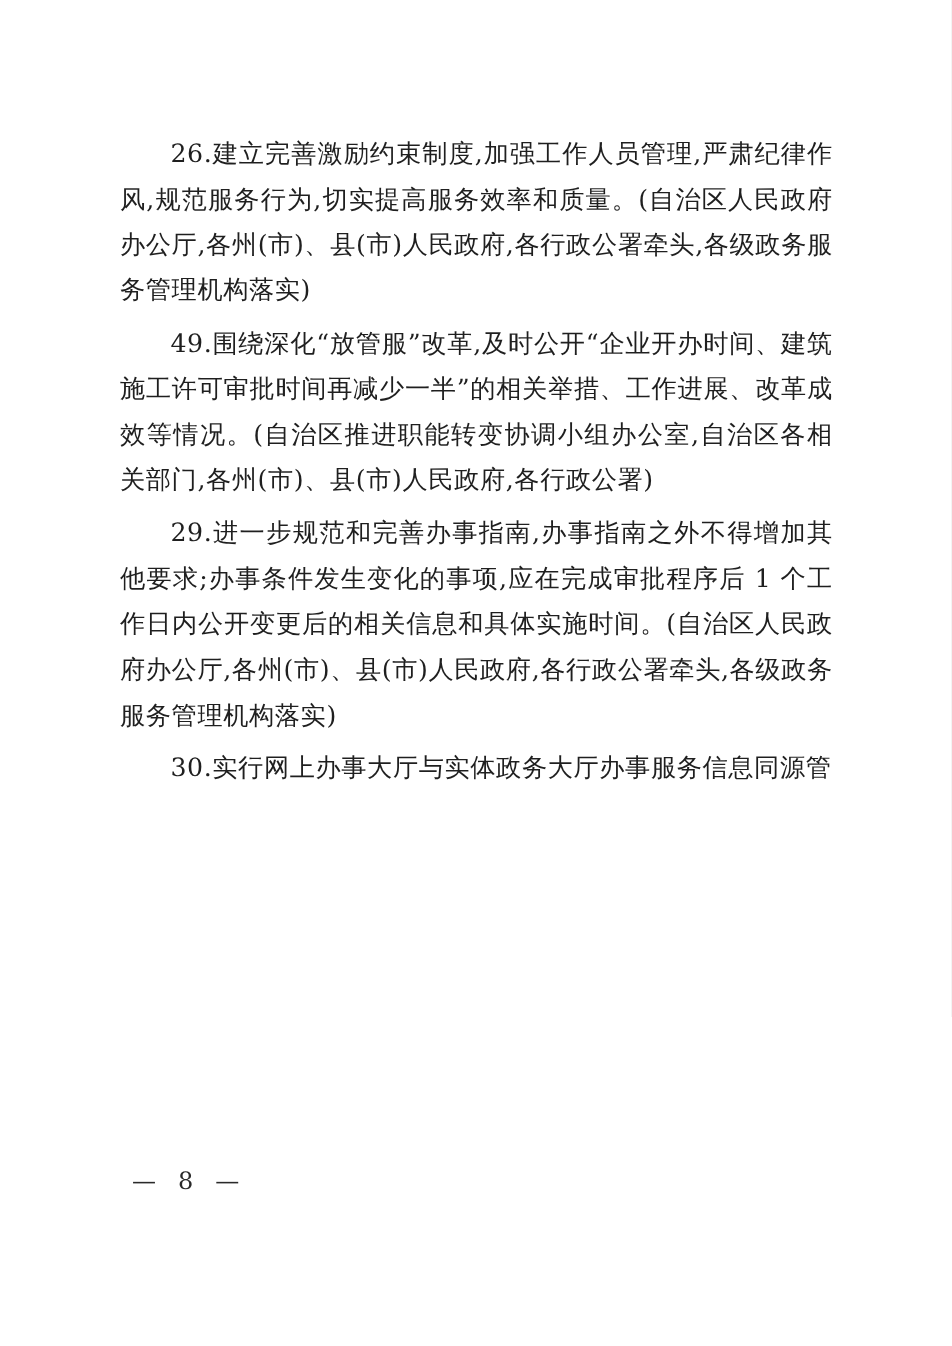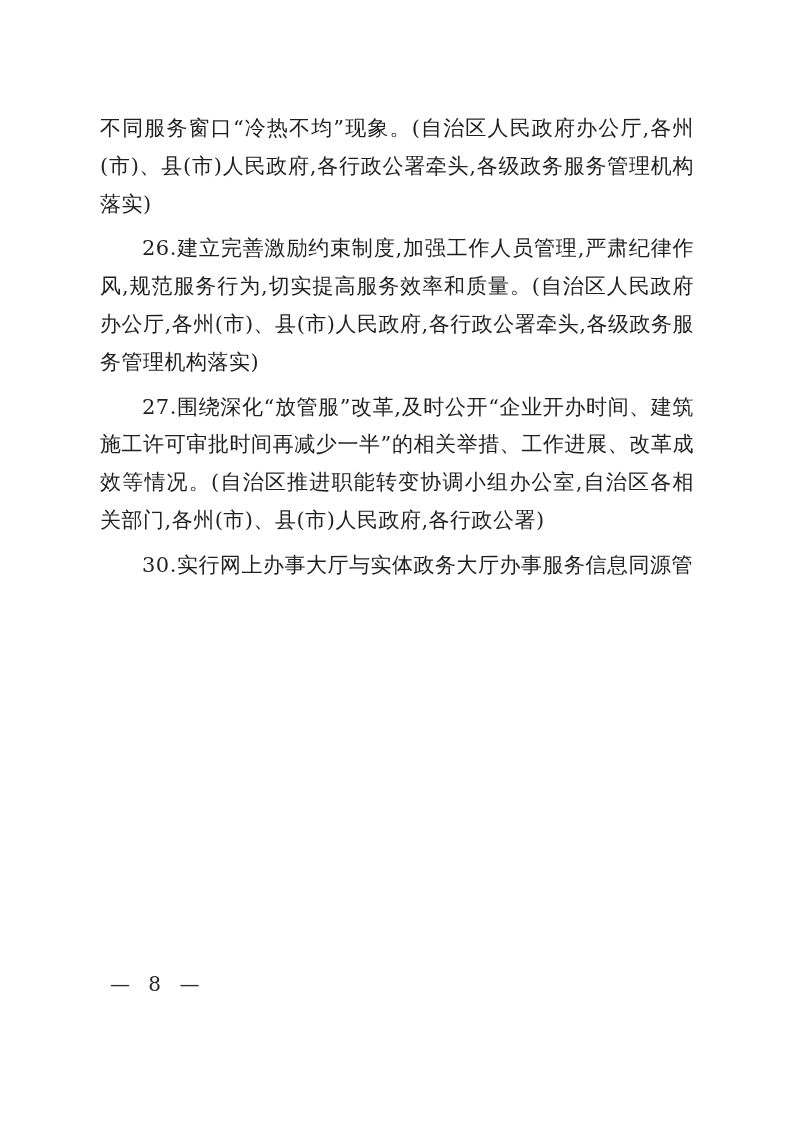--- a/index.html
+++ b/index.html
@@ -52,19 +52,19 @@
     line-height: 28px;
     word-spacing: 12px;
     color: #2a2a2a;
   }
 </style>
 </head>
 <body>
 
 <div class="page">
   <div class="content">
-    <p class="para-continuation">不同服务窗口“冷热不均”现象。(自治区人民政府办公厅,各州(市)、县(市)人民政府,各行政公署牵头,各级政务服务管理机构落实)</p>
     <p class="para-indent">26.建立完善激励约束制度,加强工作人员管理,严肃纪律作风,规范服务行为,切实提高服务效率和质量。(自治区人民政府办公厅,各州(市)、县(市)人民政府,各行政公署牵头,各级政务服务管理机构落实)</p>
-    <p class="para-indent">27.围绕深化“放管服”改革,及时公开“企业开办时间、建筑施工许可审批时间再减少一半”的相关举措、工作进展、改革成效等情况。(自治区推进职能转变协调小组办公室,自治区各相关部门,各州(市)、县(市)人民政府,各行政公署)</p>
+    <p class="para-indent">49.围绕深化“放管服”改革,及时公开“企业开办时间、建筑施工许可审批时间再减少一半”的相关举措、工作进展、改革成效等情况。(自治区推进职能转变协调小组办公室,自治区各相关部门,各州(市)、县(市)人民政府,各行政公署)</p>
+    <p class="para-indent">29.进一步规范和完善办事指南,办事指南之外不得增加其他要求;办事条件发生变化的事项,应在完成审批程序后 1 个工作日内公开变更后的相关信息和具体实施时间。(自治区人民政府办公厅,各州(市)、县(市)人民政府,各行政公署牵头,各级政务服务管理机构落实)</p>
     <p class="para-indent">30.实行网上办事大厅与实体政务大厅办事服务信息同源管</p>
   </div>
   <div class="footer-page-number">— 8 —</div>
 </div>
 
 </body></html>

